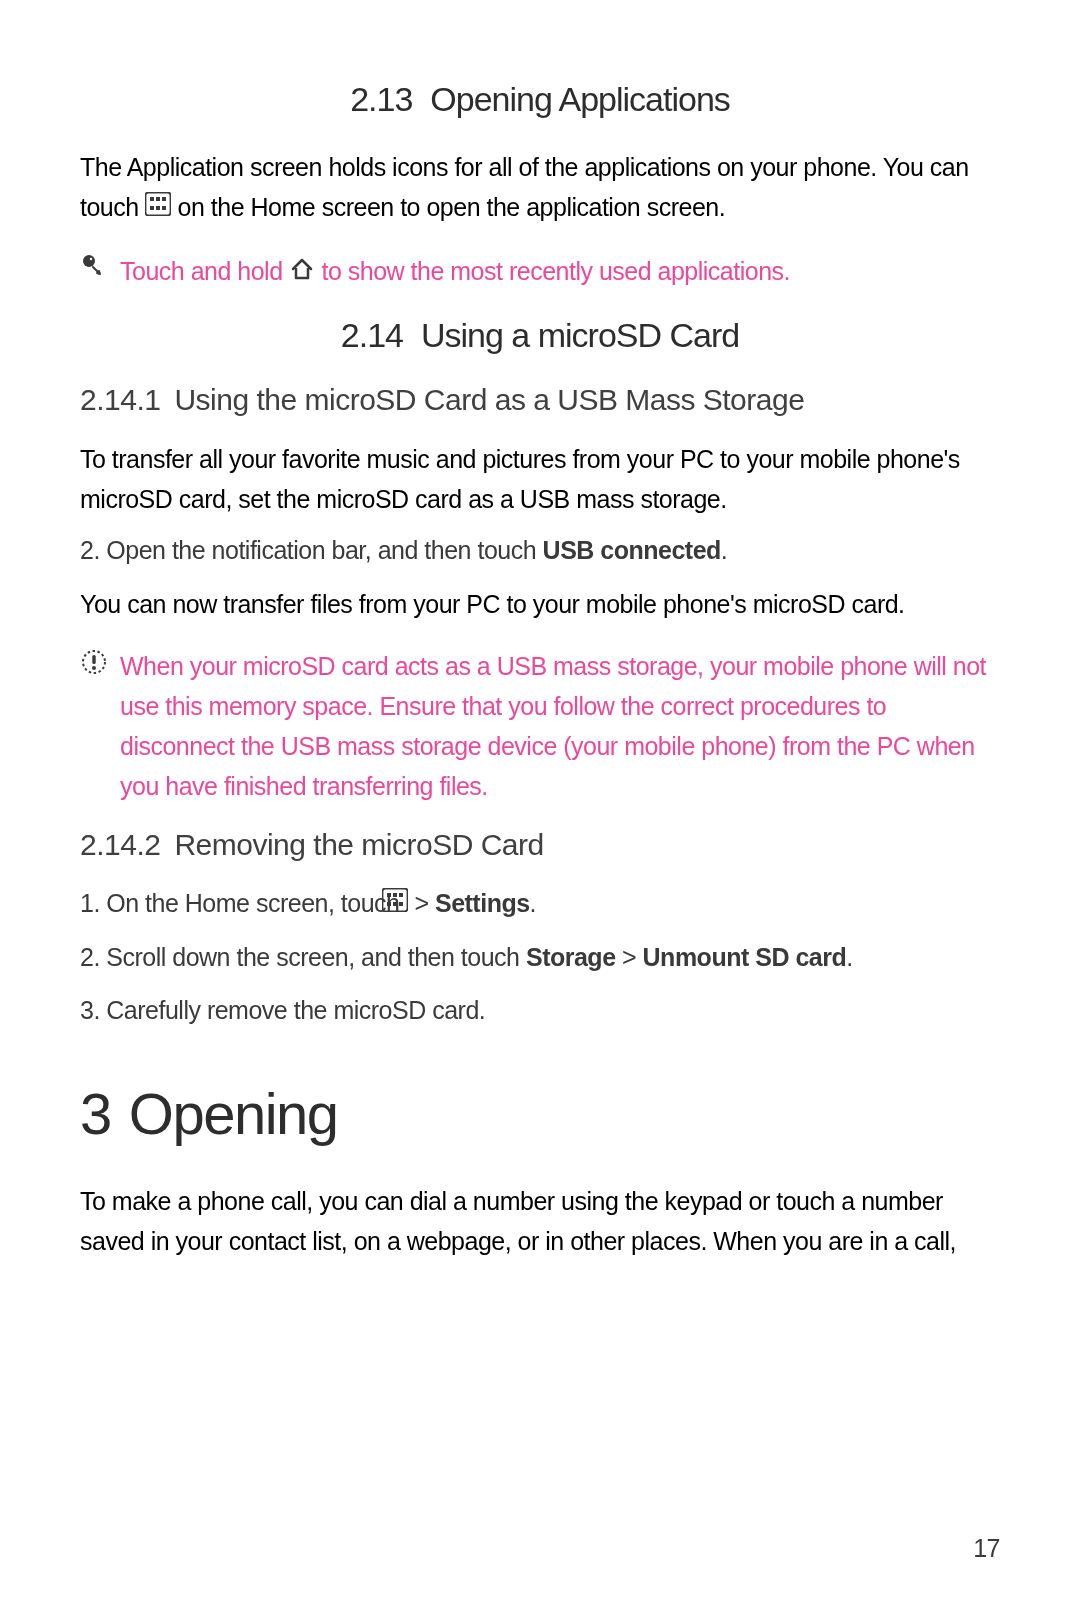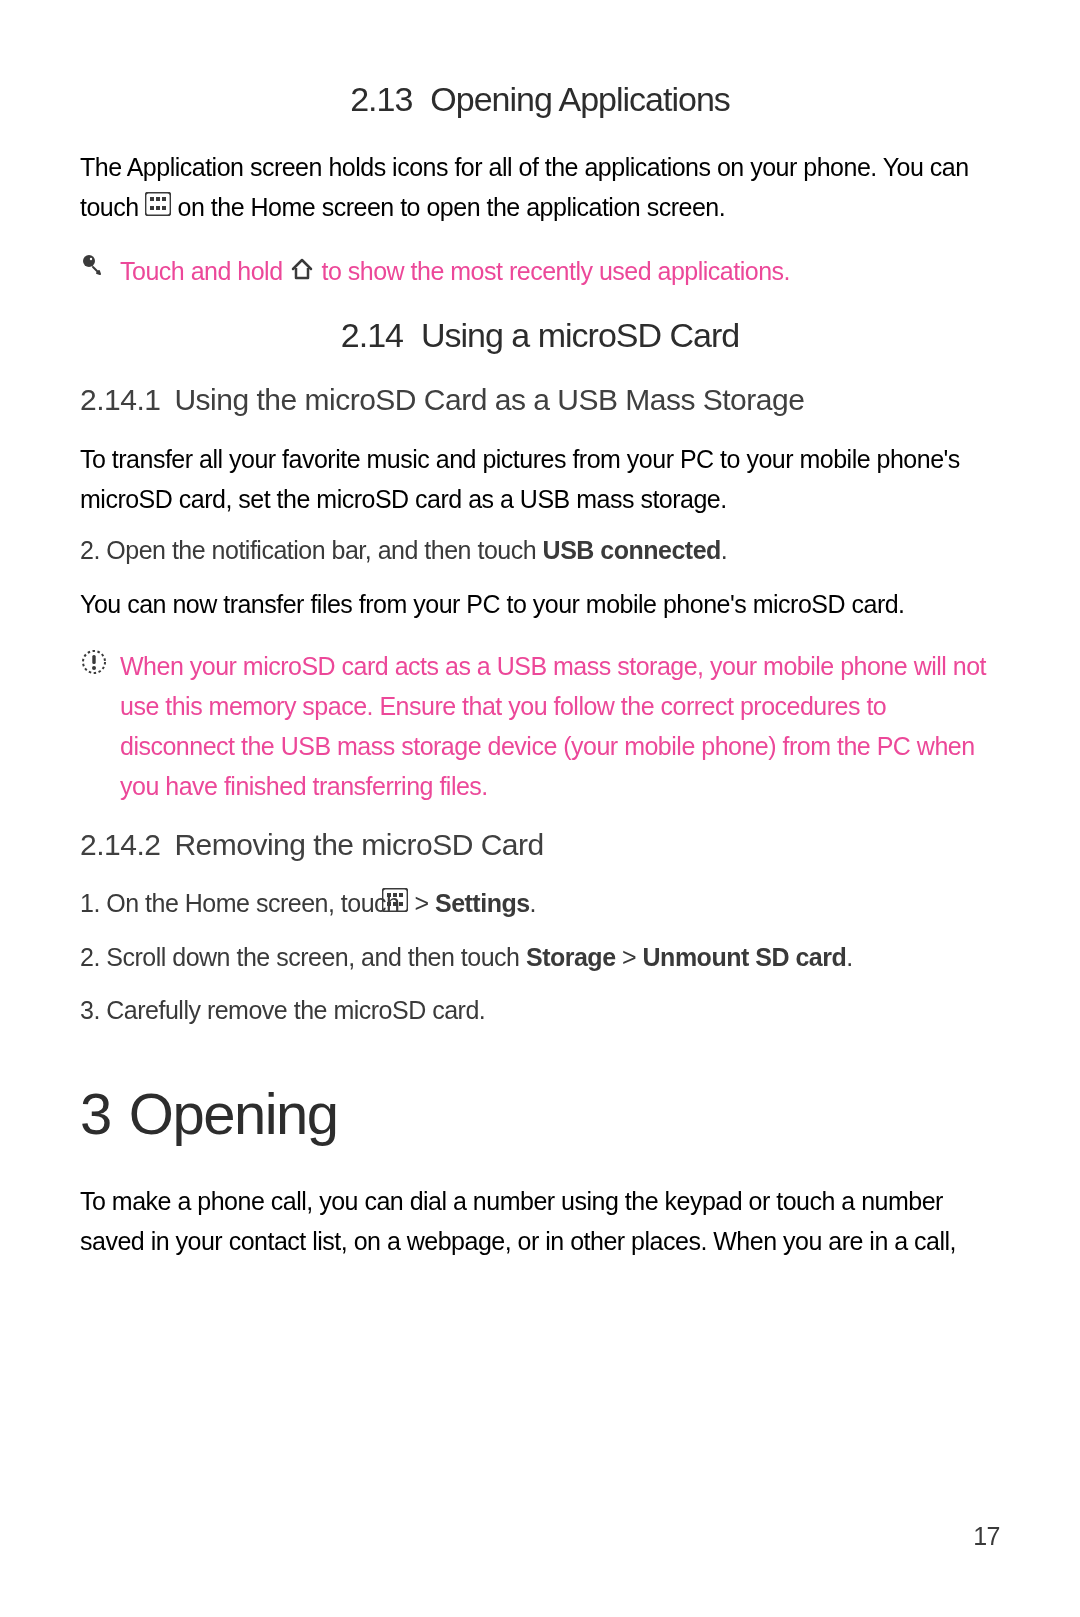--- a/index.html
+++ b/index.html
@@ -91,21 +91,21 @@
     }
     .b { font-weight: bold; }
     .inline-icon {
       display: inline-block;
       vertical-align: middle;
       position: relative;
       top: -2px;
     }
     .page-number {
       position: absolute;
-      bottom: 66px;
+      bottom: 54px;
       right: 80px;
       font-size: 25px;
       color: #3a3a3a;
     }
     svg { display: inline-block; }
   </style>
 </head>
 <body>
 
 <h2 class="section-heading">

